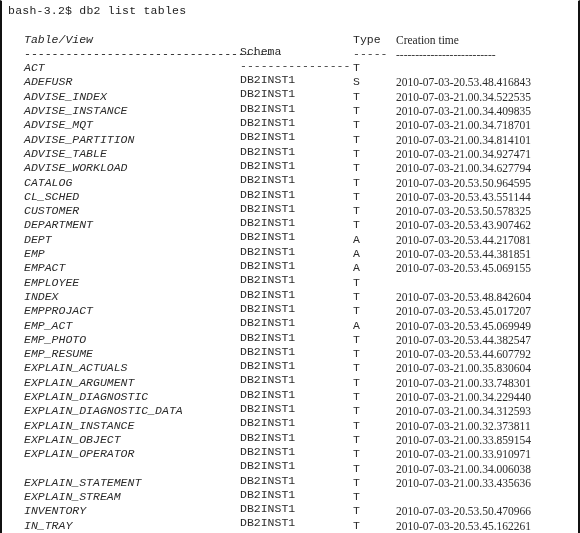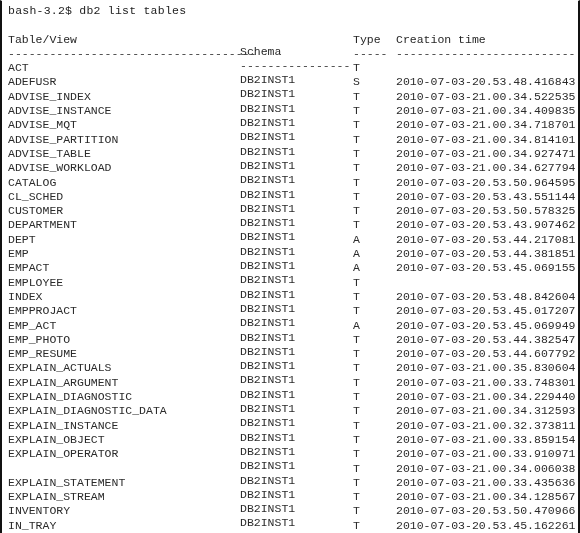--- a/index.html
+++ b/index.html
@@ -50,24 +50,24 @@
     white-space: pre;
     font-size: 11.5px;
     color: #2b2b2b;
     position: relative;
   }
   .col {
     position: absolute;
     top: 0;
     white-space: pre;
   }
-  .c-name   { left: 0px; }
+  .c-name   { left: 16px; font-style: italic; }
   .c-schema { left: 232px; margin-top: 12px; }
   .c-type   { left: 345px; }
-  .c-time   { left: 388px; }
+  .c-time   { left: 388px; font-family: Liberation Serif, serif; }
 
   .hdr { color: #262626; }
 
   .sep {
     color: #3a3a3a;
   }
 </style>
 </head>
 <body>
 
@@ -115,18 +115,18 @@
       <div class="row"><span class="col c-name">EMP_RESUME</span><span class="col c-schema">DB2INST1</span><span class="col c-type">T</span><span class="col c-time">2010-07-03-20.53.44.607792</span></div>
       <div class="row"><span class="col c-name">EXPLAIN_ACTUALS</span><span class="col c-schema">DB2INST1</span><span class="col c-type">T</span><span class="col c-time">2010-07-03-21.00.35.830604</span></div>
       <div class="row"><span class="col c-name">EXPLAIN_ARGUMENT</span><span class="col c-schema">DB2INST1</span><span class="col c-type">T</span><span class="col c-time">2010-07-03-21.00.33.748301</span></div>
       <div class="row"><span class="col c-name">EXPLAIN_DIAGNOSTIC</span><span class="col c-schema">DB2INST1</span><span class="col c-type">T</span><span class="col c-time">2010-07-03-21.00.34.229440</span></div>
       <div class="row"><span class="col c-name">EXPLAIN_DIAGNOSTIC_DATA</span><span class="col c-schema">DB2INST1</span><span class="col c-type">T</span><span class="col c-time">2010-07-03-21.00.34.312593</span></div>
       <div class="row"><span class="col c-name">EXPLAIN_INSTANCE</span><span class="col c-schema">DB2INST1</span><span class="col c-type">T</span><span class="col c-time">2010-07-03-21.00.32.373811</span></div>
       <div class="row"><span class="col c-name">EXPLAIN_OBJECT</span><span class="col c-schema">DB2INST1</span><span class="col c-type">T</span><span class="col c-time">2010-07-03-21.00.33.859154</span></div>
       <div class="row"><span class="col c-name">EXPLAIN_OPERATOR</span><span class="col c-schema">DB2INST1</span><span class="col c-type">T</span><span class="col c-time">2010-07-03-21.00.33.910971</span></div>
       <div class="row"><span class="col c-schema">DB2INST1</span><span class="col c-type">T</span><span class="col c-time">2010-07-03-21.00.34.006038</span></div>
       <div class="row"><span class="col c-name">EXPLAIN_STATEMENT</span><span class="col c-schema">DB2INST1</span><span class="col c-type">T</span><span class="col c-time">2010-07-03-21.00.33.435636</span></div>
-      <div class="row"><span class="col c-name">EXPLAIN_STREAM</span><span class="col c-schema">DB2INST1</span><span class="col c-type">T</span><span class="col c-time">2010-07-03-21.00.34.128567</span></div>
+      <div class="row"><span class="col c-name">EXPLAIN_STREAM</span><span class="col c-schema">DB2INST1</span><span class="col c-type">T</span></div>
       <div class="row"><span class="col c-name">INVENTORY</span><span class="col c-schema">DB2INST1</span><span class="col c-type">T</span><span class="col c-time">2010-07-03-20.53.50.470966</span></div>
       <div class="row"><span class="col c-name">IN_TRAY</span><span class="col c-schema">DB2INST1</span><span class="col c-type">T</span><span class="col c-time">2010-07-03-20.53.45.162261</span></div>
     </div>
 
 </div>
 
 </body></html>

